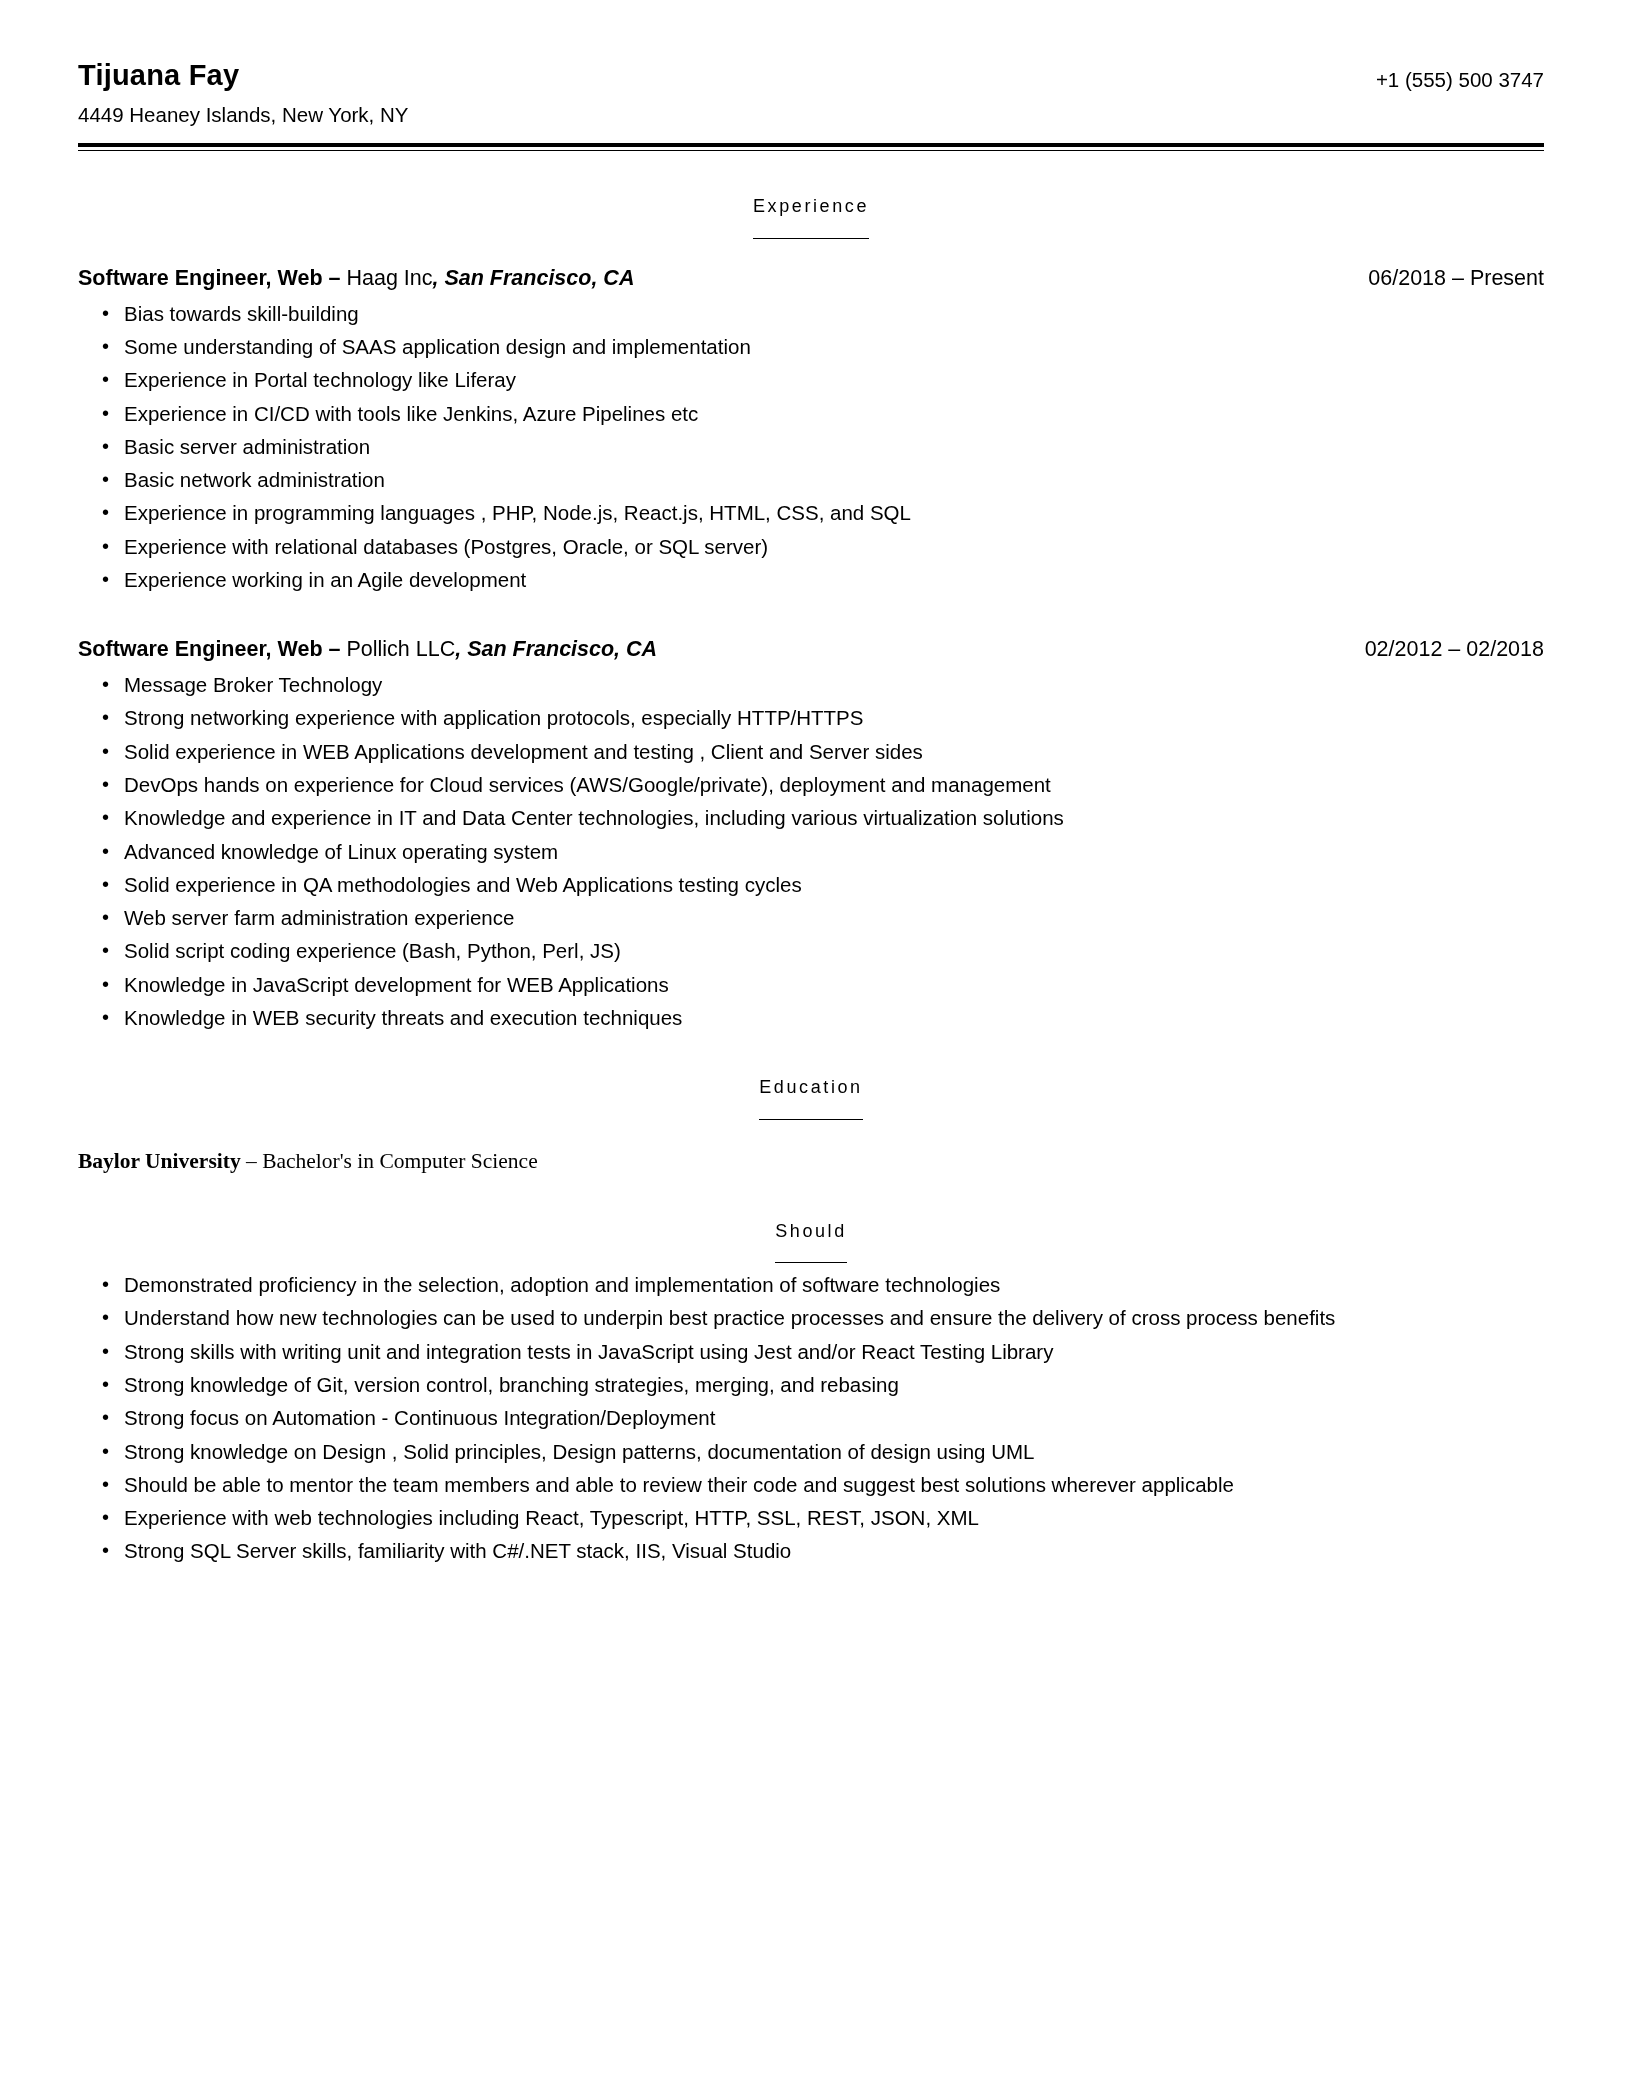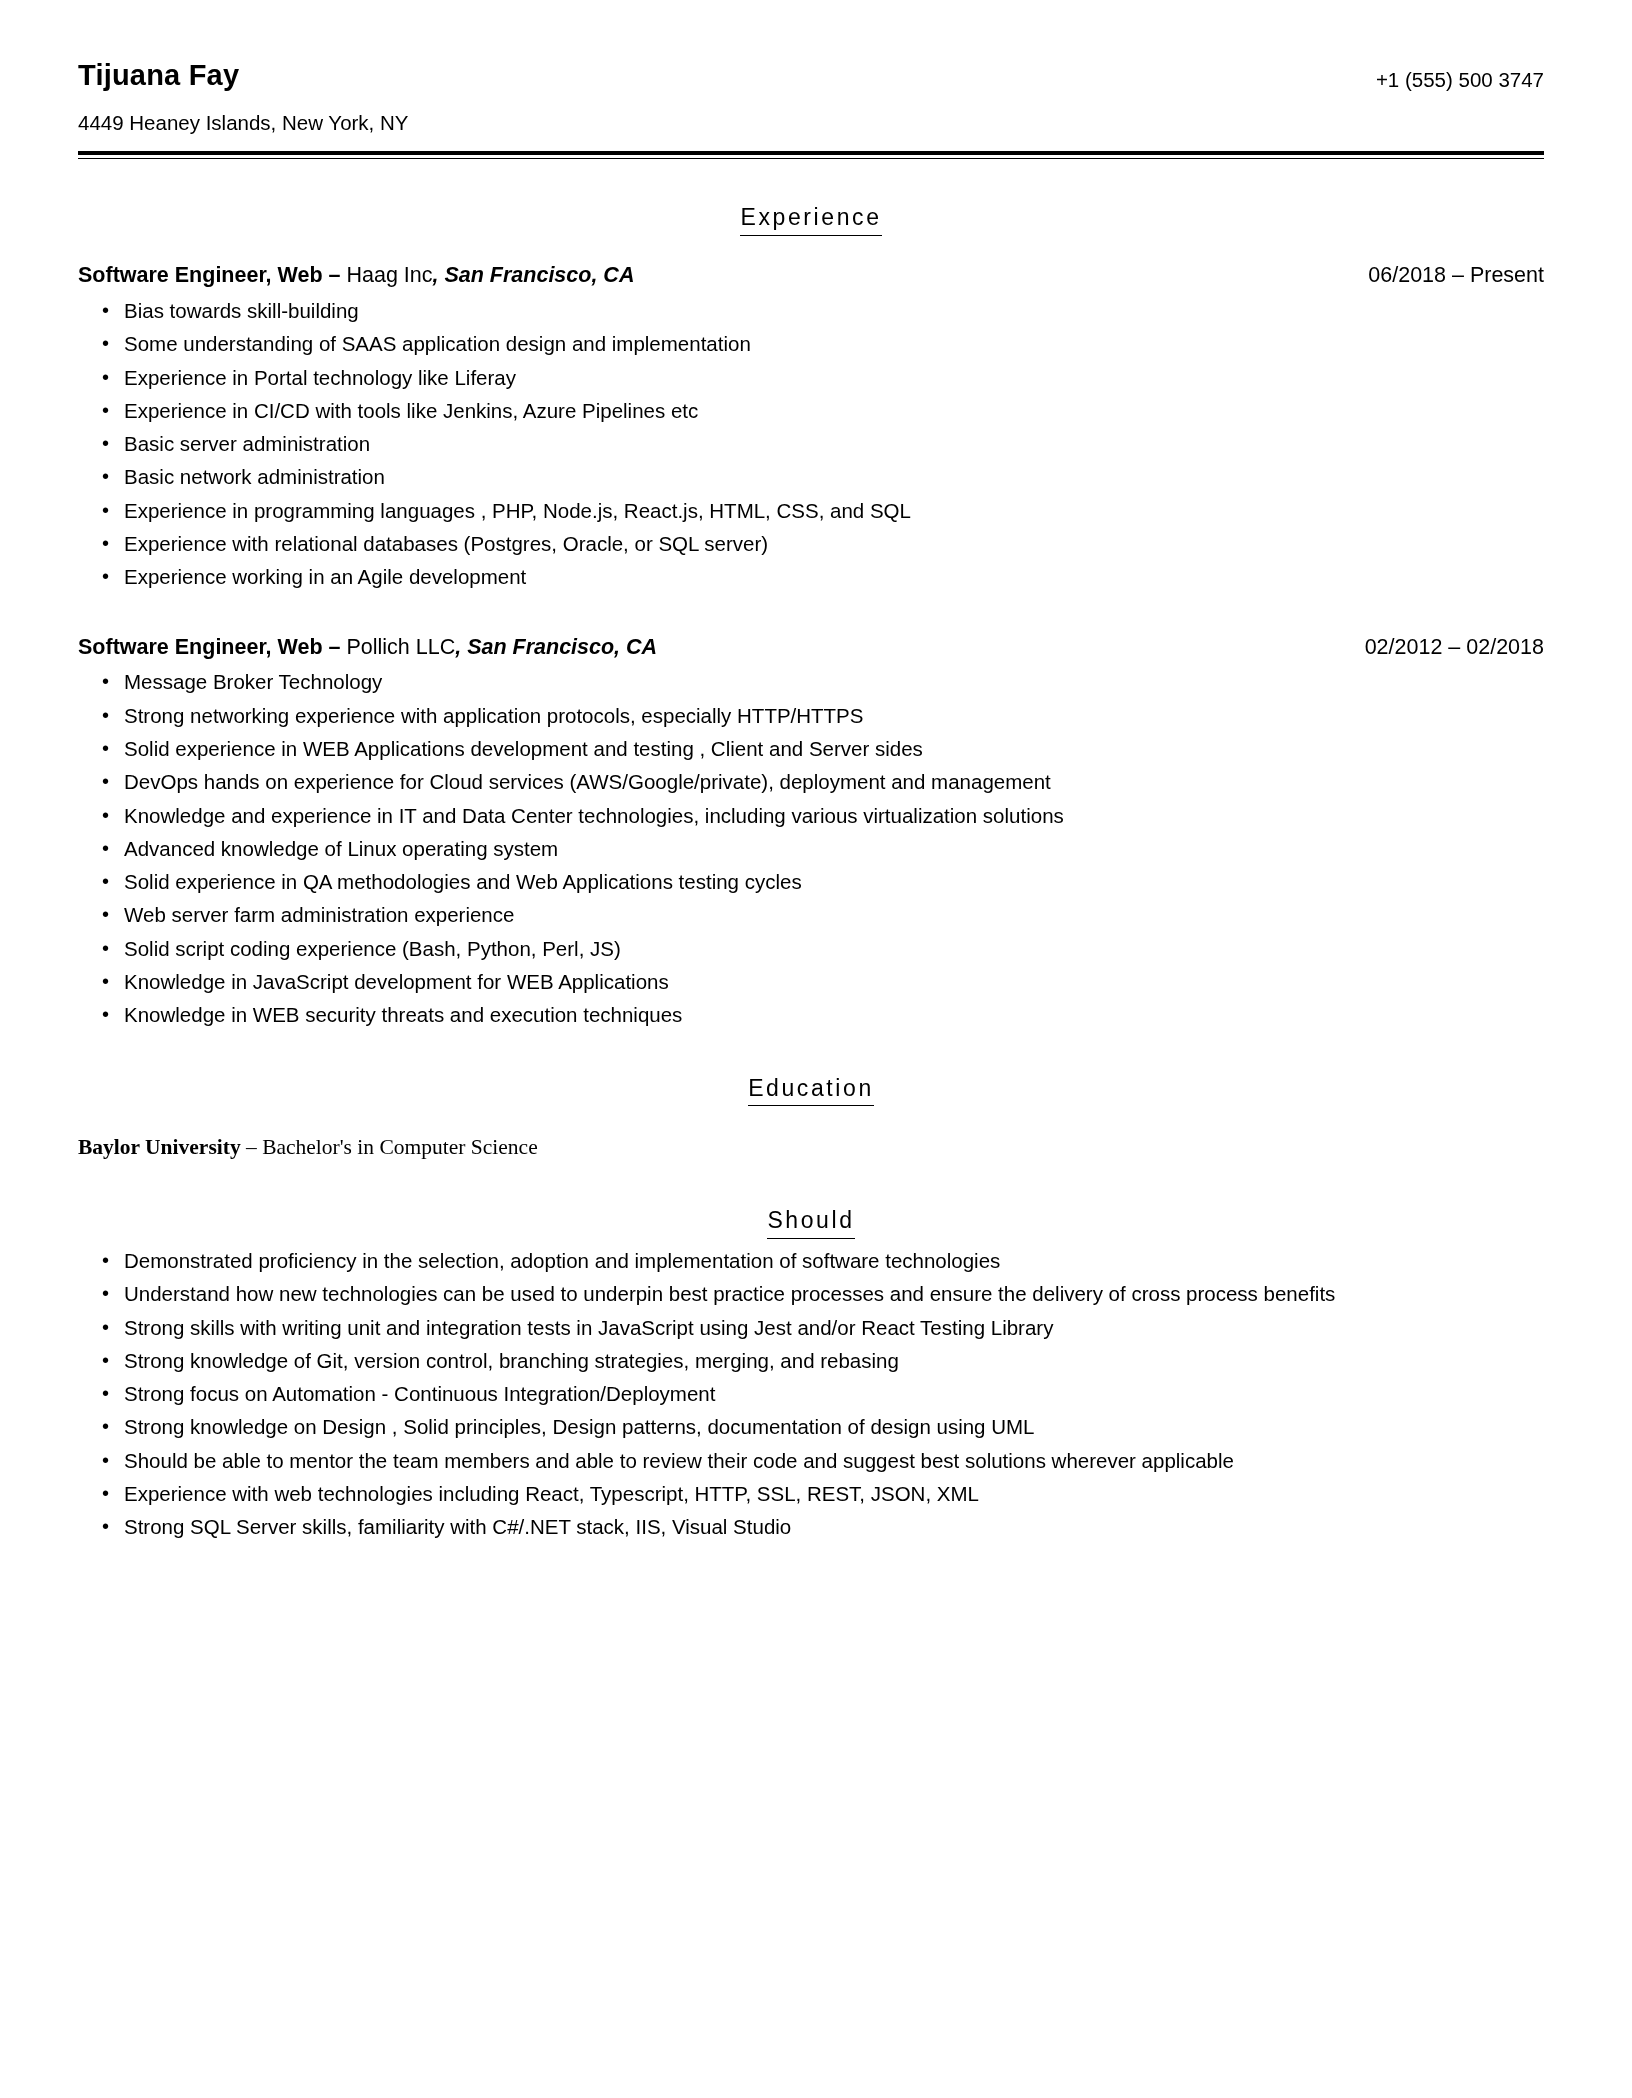--- a/index.html
+++ b/index.html
@@ -38,41 +38,41 @@
     line-height: 1.2;
   }
   .phone {
     font-size: 20.5px;
     font-weight: normal;
     line-height: 1.2;
     white-space: nowrap;
   }
   .address {
     font-size: 20.5px;
-    margin-top: 18px;
+    margin-top: 10px;
     line-height: 1.2;
   }
   .header-rule {
     margin-top: 16px;
     border-top: 4px solid #000;
     border-bottom: 1px solid #000;
     height: 3px;
     box-sizing: content-box;
   }
 
   
   .section-title-wrap {
     text-align: center;
     margin-top: 44px;
   }
   .section-title {
     display: inline-block;
-    font-size: 23px;
+    font-size: 18px;
     letter-spacing: 2.6px;
-    padding-bottom: 3px;
+    padding-bottom: 20px;
     border-bottom: 1.5px solid #000;
     line-height: 1.25;
   }
 
   
   .job {
     margin-top: 26px;
   }
   .job + .job {
     margin-top: 42px;

